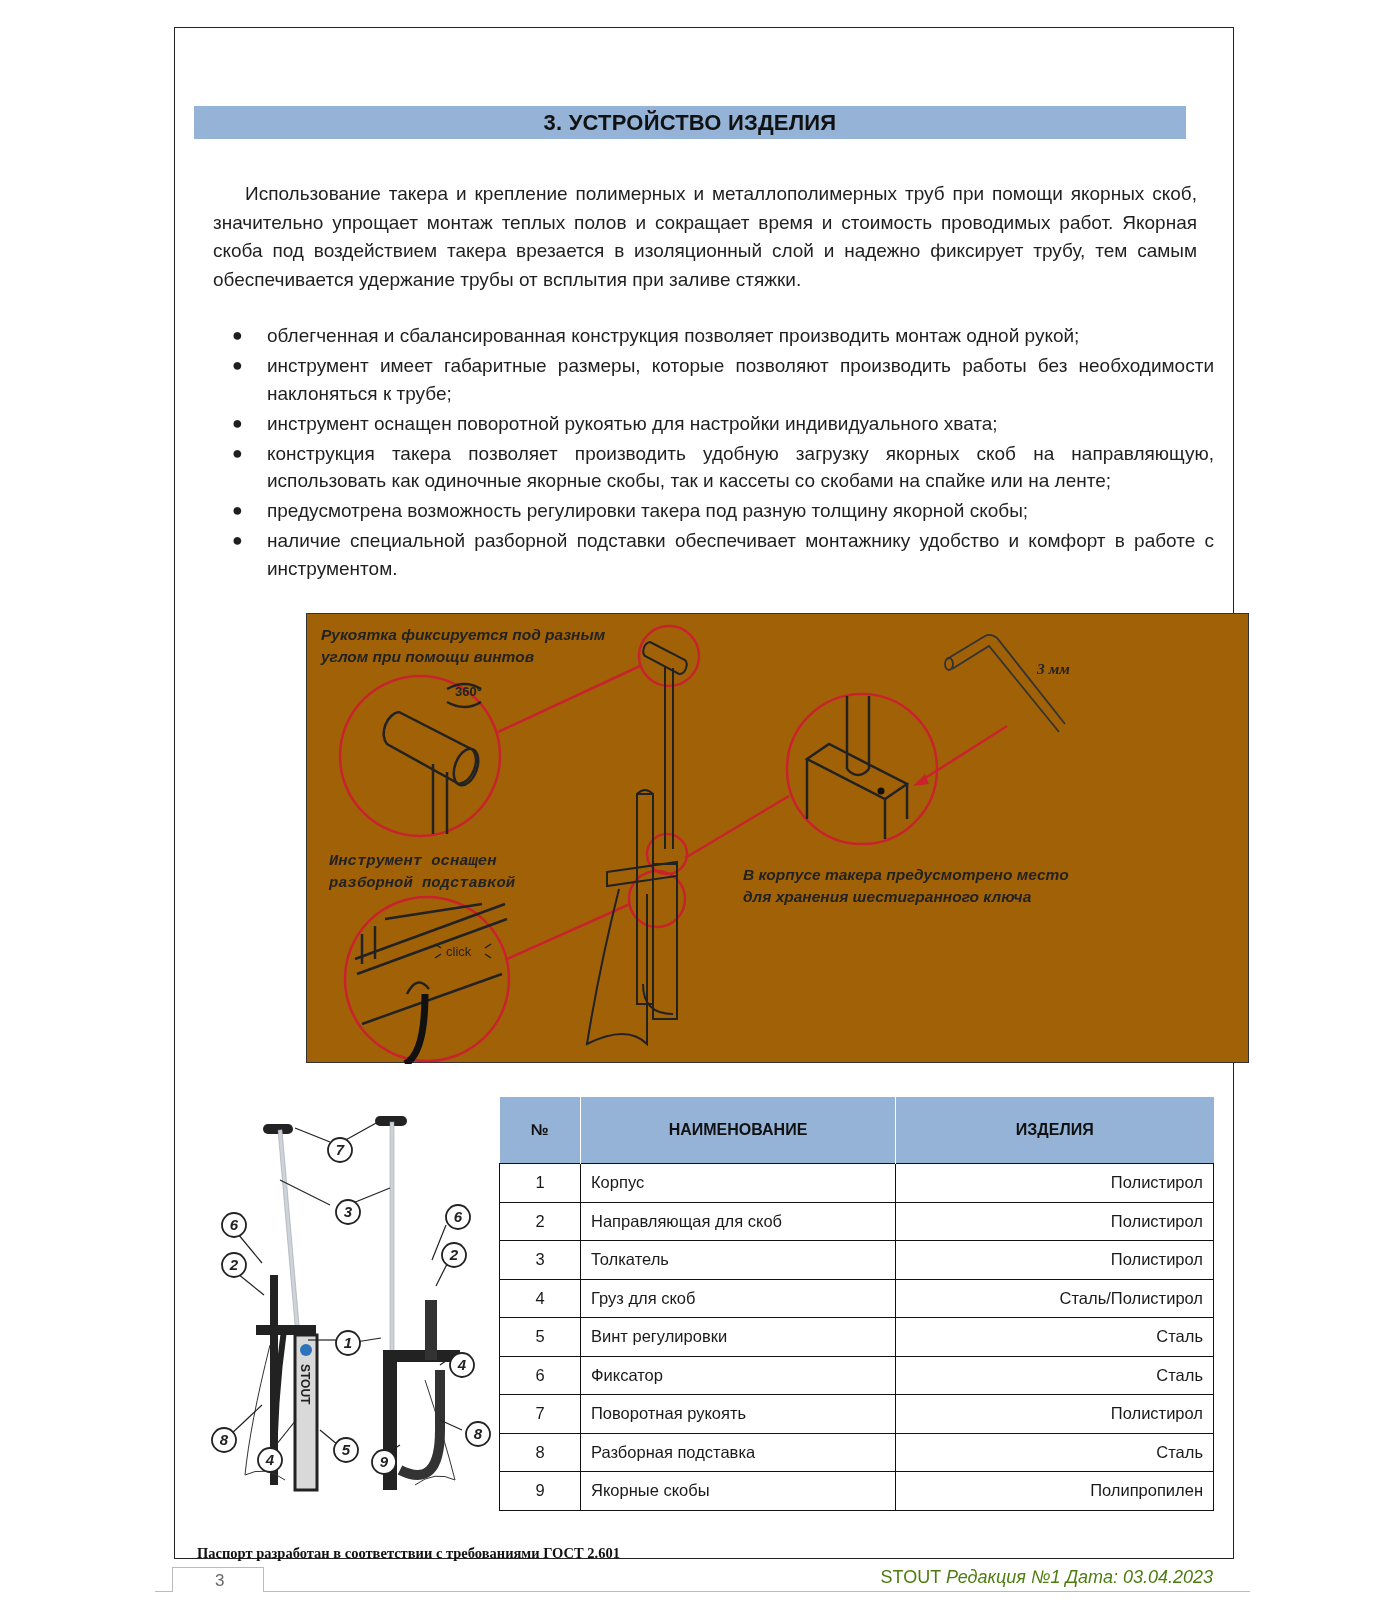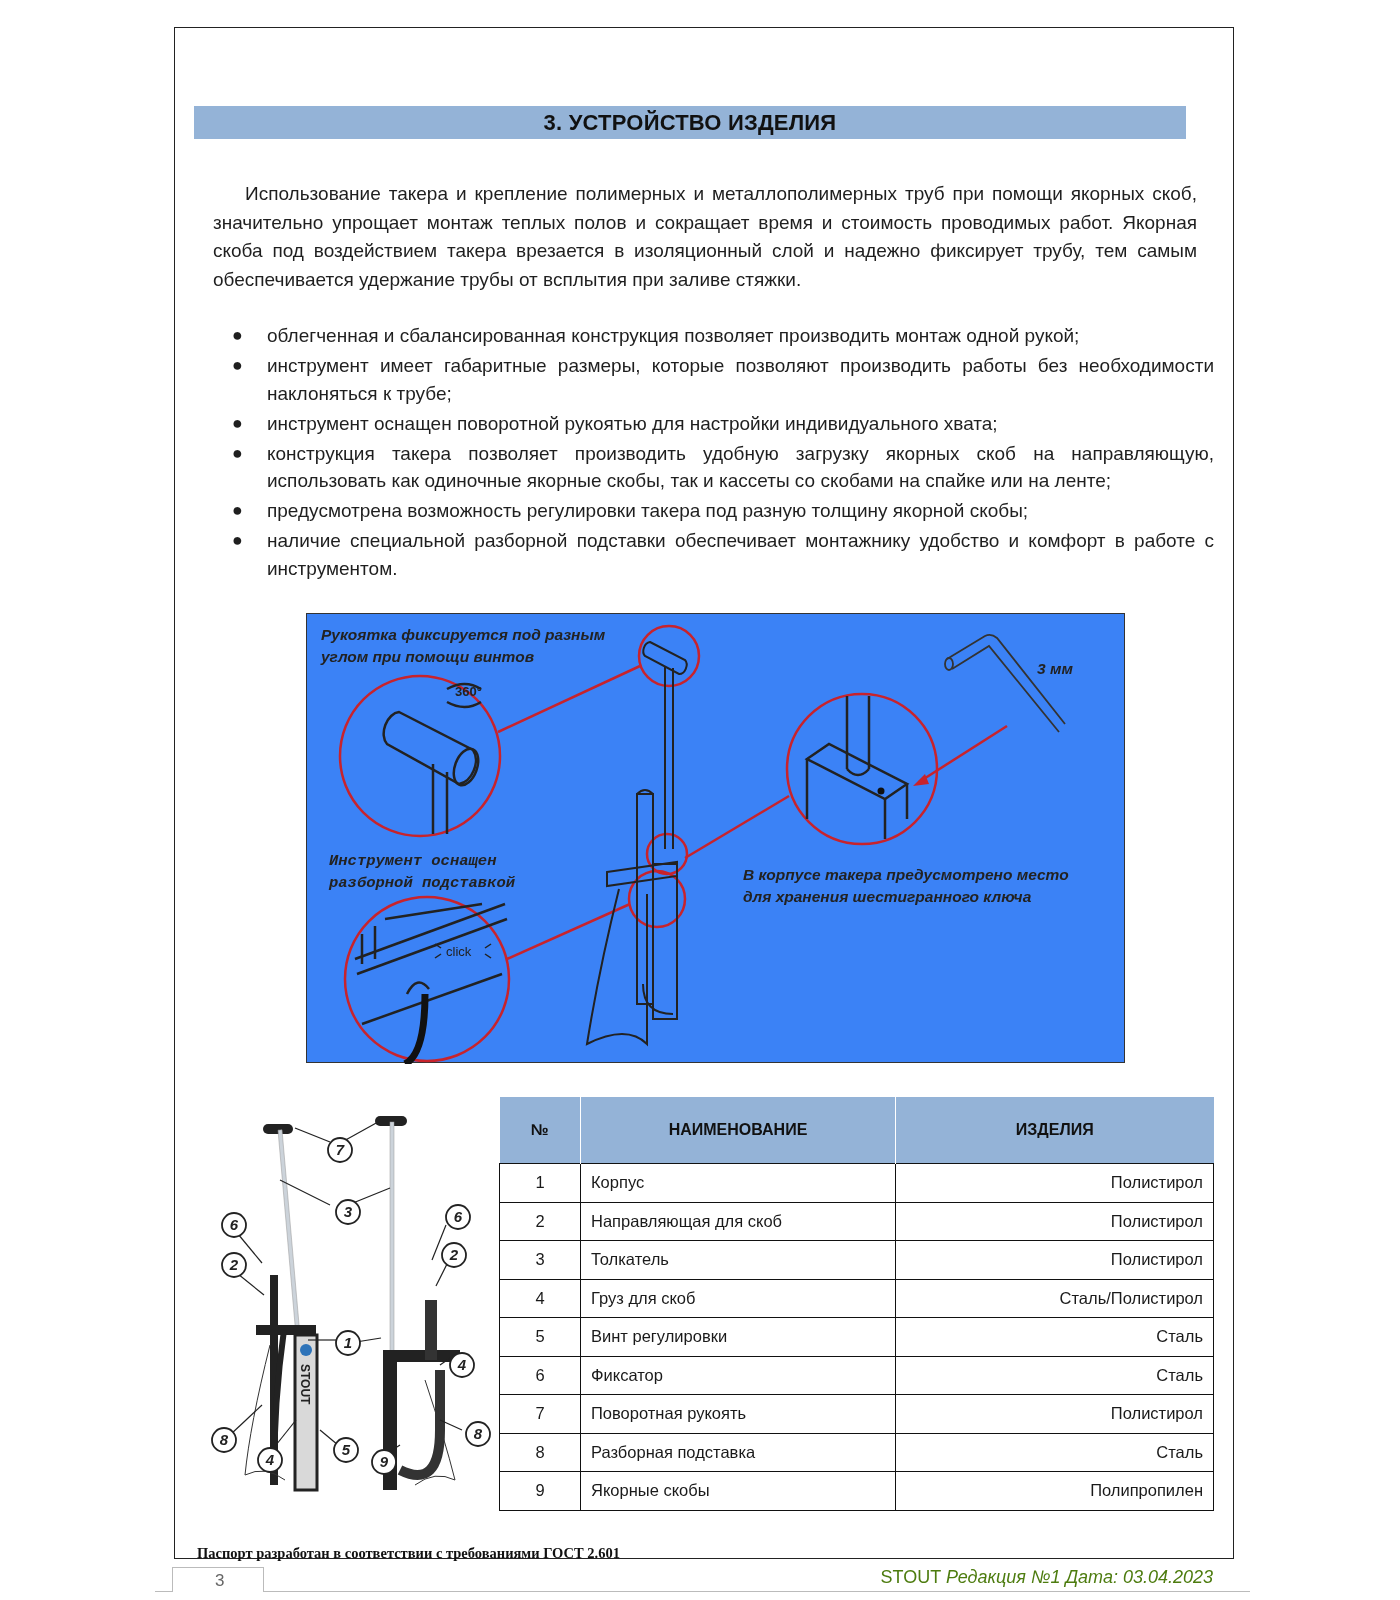--- a/index.html
+++ b/index.html
@@ -4,21 +4,21 @@
 <style>
   html, body { margin:0; padding:0; background:#ffffff; }
   body { width:1400px; height:1600px; position:relative; overflow:hidden; font-family:"Liberation Sans", sans-serif; color:#1a1a1a; }
   .frame { position:absolute; left:174px; top:27px; width:1060px; height:1532px; border:1.5px solid #222; box-sizing:border-box; }
   .section-header { position:absolute; left:194px; top:106px; width:992px; height:33px; background:#94b3d7; display:flex; align-items:center; justify-content:center; font-weight:bold; font-size:22px; color:#111; letter-spacing:0.2px; }
   .intro { position:absolute; left:197px; top:164px; width:1016px; font-size:19px; line-height:28.5px; text-align:justify; color:#1f1f1f; }
   .intro p { margin:16px; text-indent:32px; }
   .bullets { position:absolute; left:230px; top:322px; width:984px; list-style:none; margin:0; padding:0; font-size:19px; line-height:27.5px; color:#1f1f1f; }
   .bullets li { position:relative; padding-left:37px; text-align:justify; margin-bottom:2.5px; }
   .bullets li .dot { position:absolute; left:2px; top:0; font-size:18px; }
-  .diagram { position:absolute; left:306px; top:613px; width:819px; height:450px; border:1.5px solid #333; box-sizing:border-box; background:#3b82f6; }
+  .diagram { position:absolute; left:306px; top:613px; width:943px; height:450px; border:1.5px solid #333; box-sizing:border-box; background:#a16207; }
   .diagram svg { position:absolute; left:0; top:0; }
   .caption { position:absolute; font-style:italic; font-weight:bold; font-size:15.5px; line-height:22px; color:#222; }
   .photo { position:absolute; left:200px; top:1100px; width:300px; height:400px; }
   .parts-table { position:absolute; left:499px; top:1097px; width:715px; border-collapse:collapse; font-size:16.5px; }
   .parts-table th { background:#94b3d7; height:64px; font-weight:bold; font-size:16px; border-right:1.5px solid #fff; color:#111; }
   .parts-table th:last-child { border-right:none; }
   .parts-table td { border:1.5px solid #111; height:37.5px; padding:0 10px; color:#1a1a1a; }
   .parts-table td.num { text-align:center; width:60px; }
   .parts-table td.name { width:294px;margin-top:24px; }
   .parts-table td.mat { text-align:right; }
@@ -131,21 +131,21 @@
   <div class="caption" style="left:14px; top:10px;">
     <div>Рукоятка фиксируется под разным</div>
     <div>углом при помощи винтов</div>
   </div>
   <div style="position:absolute; left:148px; top:70px; font-size:13px; font-weight:bold; color:#222;">360°</div>
   <div class="caption" style="left:22px; top:236px; font-family:Liberation Mono, monospace;">
     <div>Инструмент оснащен</div>
     <div>разборной  подставкой</div>
   </div>
   <div style="position:absolute; left:139px; top:330px; font-size:13px; color:#222;">click</div>
-  <div class="caption" style="left:730px; top:44px;">3 мм</div>
+  <div class="caption" style="left:730px; top:44px;font-family:Liberation Serif, serif;">3 мм</div>
   <div class="caption" style="left:436px; top:250px;">
     <div>В корпусе такера предусмотрено место</div>
     <div>для хранения шестигранного ключа</div>
   </div>
 </div>
 
 <div class="photo">
   <svg width="300" height="400" viewBox="0 0 300 400">
 
     <rect x="63" y="24" width="30" height="10" rx="5" fill="#222"></rect>

